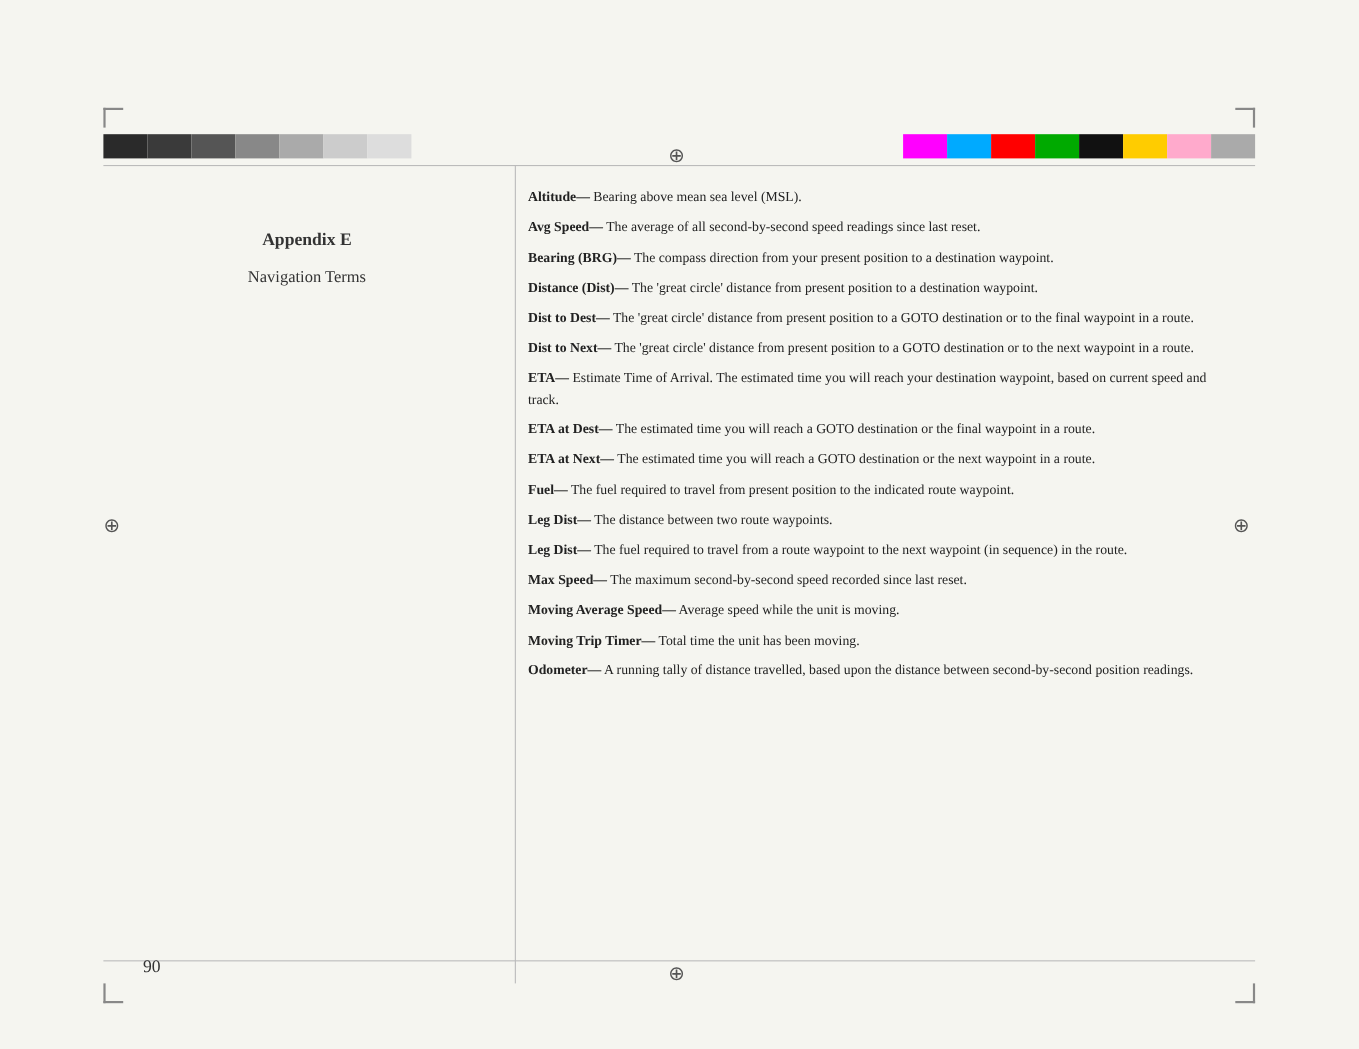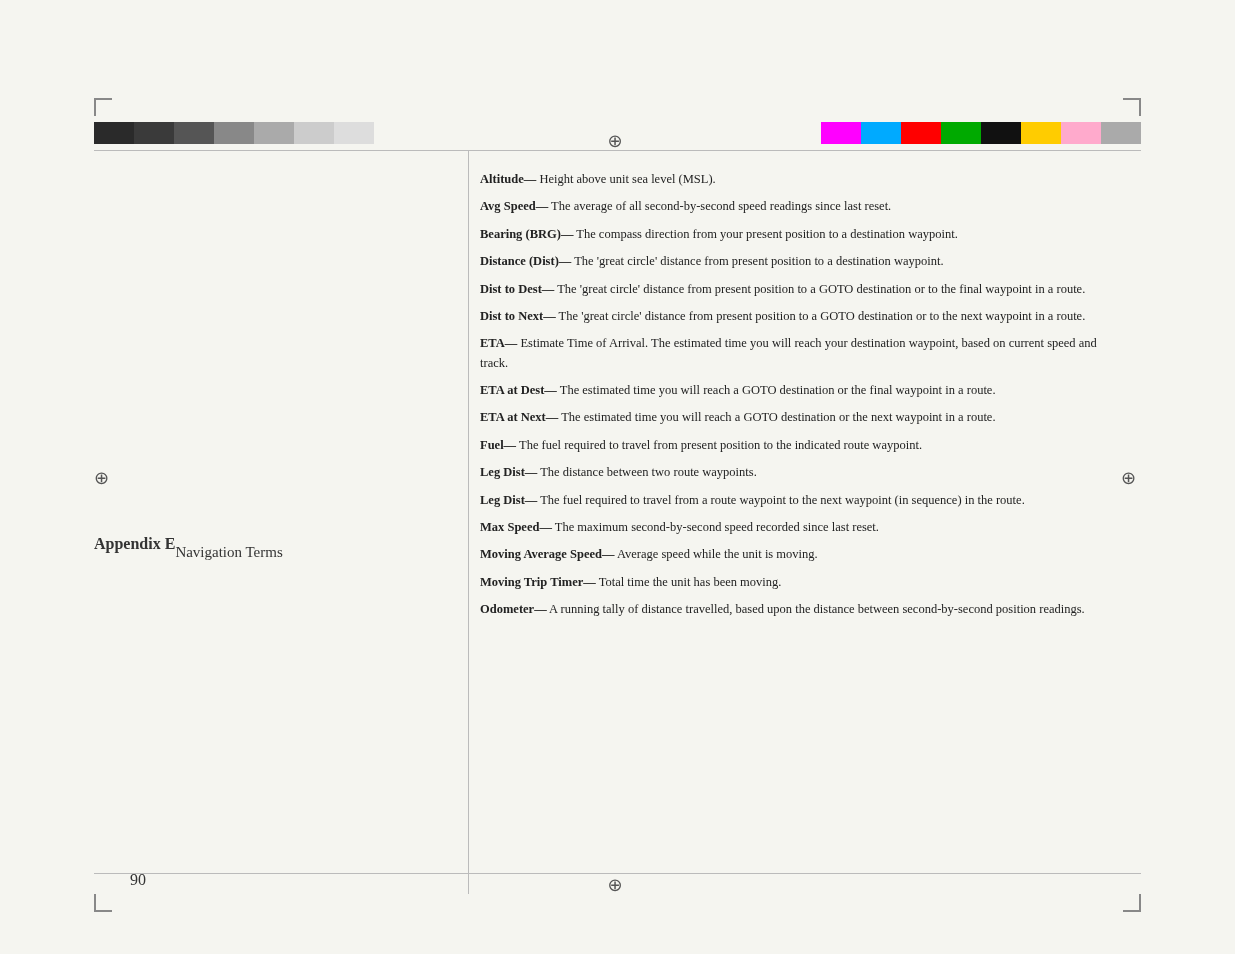--- a/index.html
+++ b/index.html
@@ -81,21 +81,21 @@
     .corner-br { bottom: 42px; right: 94px; border-width: 0 2px 2px 0; }
 
     
     .left-sidebar {
       position: absolute;
       top: 150px;
       left: 94px;
       width: 370px;
       bottom: 60px;
       display: flex;
-      flex-direction: row;
+      flex-direction: column;
       align-items: center;
       padding-top: 60px;
     }
 
     .appendix-label {
       font-size: 16px;
       font-weight: bold;
       color: #333;
       margin-bottom: 16px;
       text-align: center;
@@ -243,21 +243,21 @@
   <div class="left-sidebar">
     <div class="appendix-label">Appendix E</div>
     <div class="nav-terms-label">Navigation Terms</div>
   </div>
 
   <div class="left-divider"></div>
 
   <div class="page-number">90</div>
 
   <div class="main-content" id="main-terms">
-  <p class="term-entry"><span class="term">Altitude—</span> <span>Height above unit sea level (MSL).</span></p>
+  <p class="term-entry"><span class="term">Altitude—</span> <span>Bearing above mean sea level (MSL).</span></p>
       <p class="term-entry"><span class="term">Avg Speed—</span> <span>The average of all second-by-second speed readings since last reset.</span></p>
       <p class="term-entry"><span class="term">Bearing (BRG)—</span> <span>The compass direction from your present position to a destination waypoint.</span></p>
       <p class="term-entry"><span class="term">Distance (Dist)—</span> <span>The 'great circle' distance from present position to a destination waypoint.</span></p>
       <p class="term-entry"><span class="term">Dist to Dest—</span> <span>The 'great circle' distance from present position to a GOTO destination or to the final waypoint in a route.</span></p>
       <p class="term-entry"><span class="term">Dist to Next—</span> <span>The 'great circle' distance from present position to a GOTO destination or to the next waypoint in a route.</span></p>
       <p class="term-entry"><span class="term">ETA—</span> <span>Estimate Time of Arrival. The estimated time you will reach your destination waypoint, based on current speed and track.</span></p>
       <p class="term-entry"><span class="term">ETA at Dest—</span> <span>The estimated time you will reach a GOTO destination or the final waypoint in a route.</span></p>
       <p class="term-entry"><span class="term">ETA at Next—</span> <span>The estimated time you will reach a GOTO destination or the next waypoint in a route.</span></p>
       <p class="term-entry"><span class="term">Fuel—</span> <span>The fuel required to travel from present position to the indicated route waypoint.</span></p>
       <p class="term-entry"><span class="term">Leg Dist—</span> <span>The distance between two route waypoints.</span></p>

